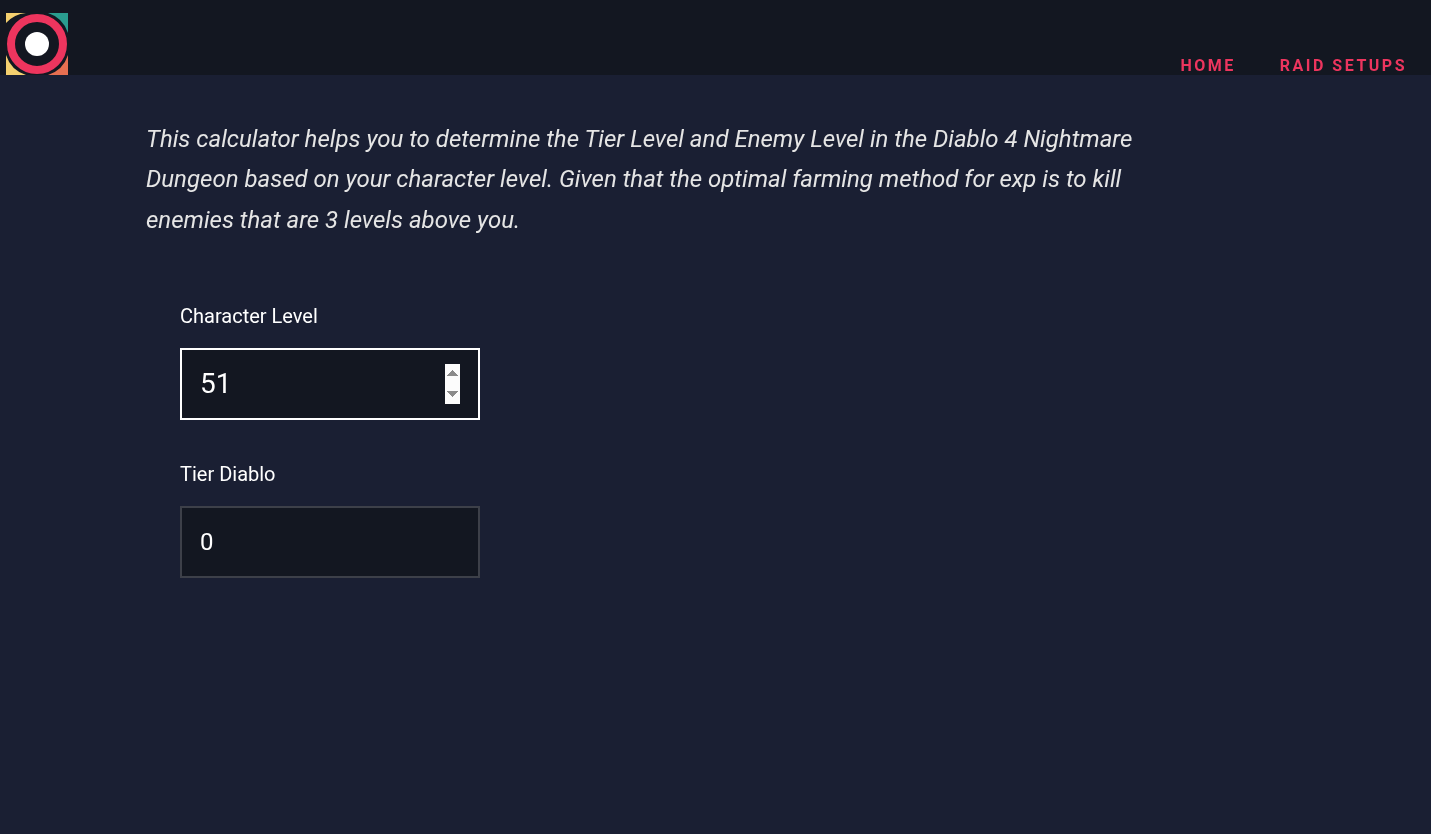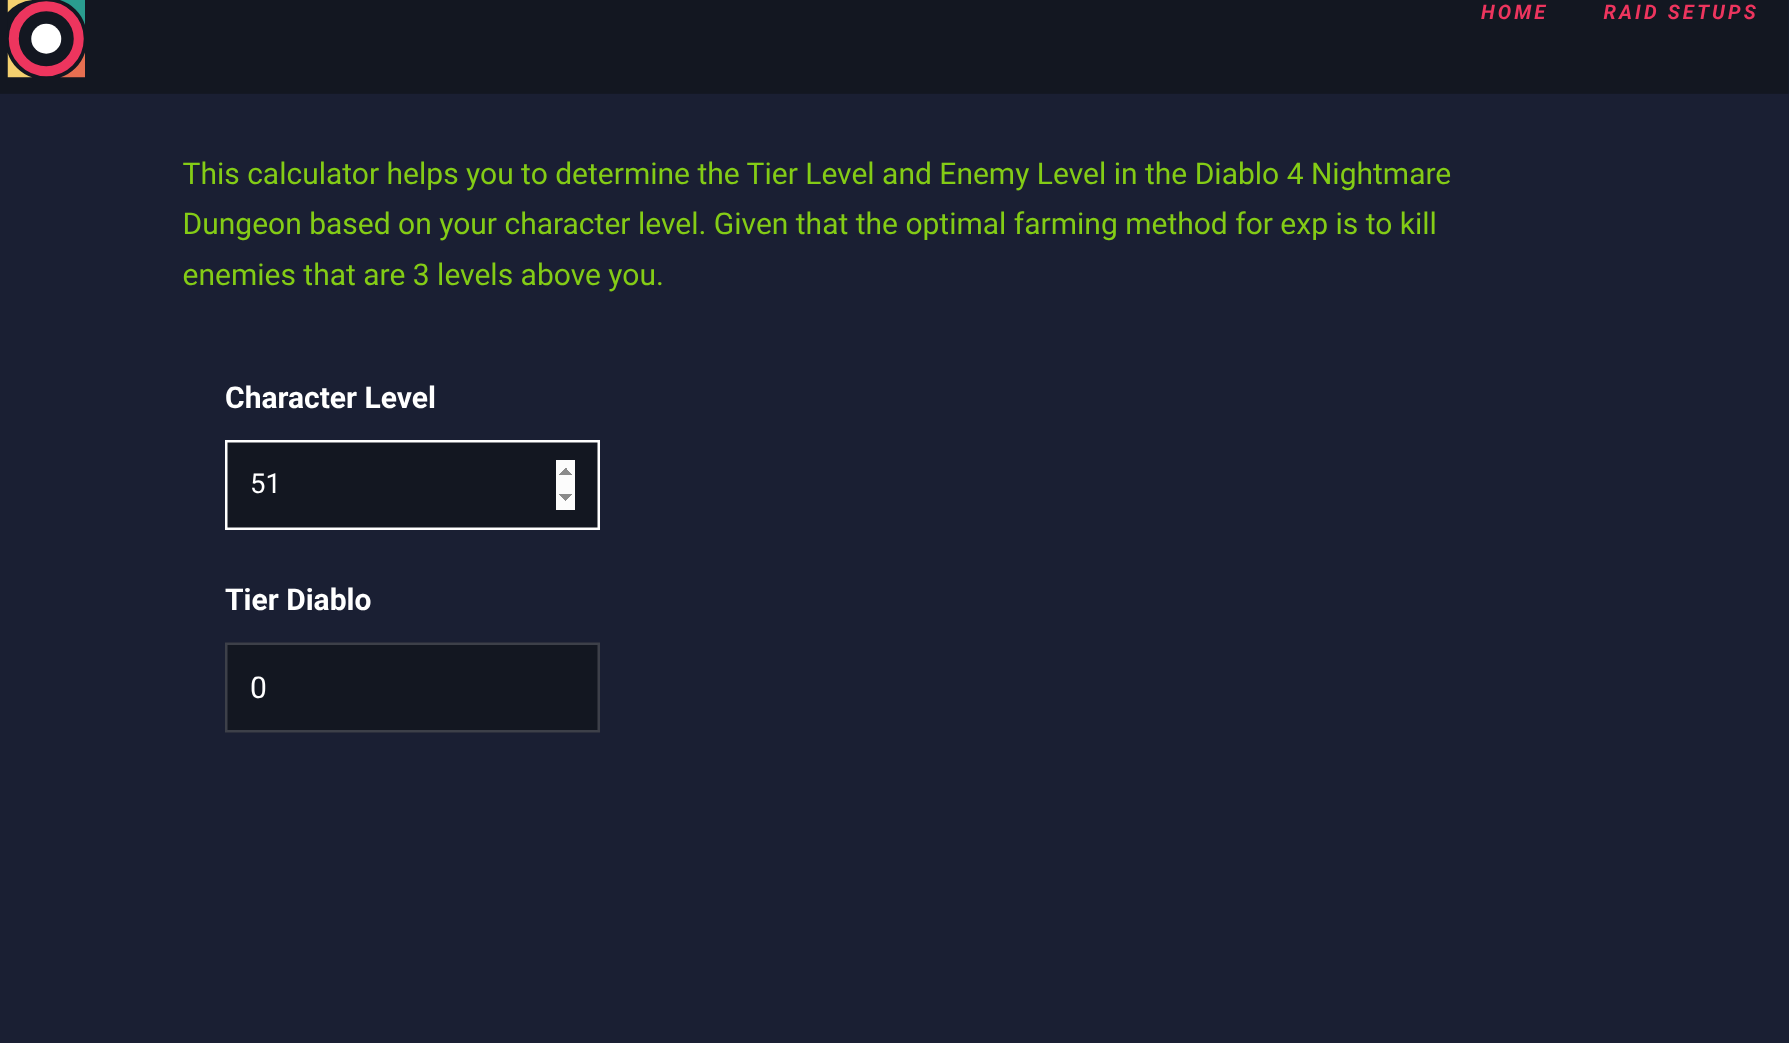--- a/index.html
+++ b/index.html
@@ -11,24 +11,23 @@
       background-color: #1a1f33;
       color: #ffffff;
       font-family: -apple-system, BlinkMacSystemFont, "Segoe UI", Roboto, sans-serif;
       min-height: 834px;
       width: 1431px;
     }
     header {
       background-color: #131721;
       height: 75px;
       display: flex;
-      align-items: flex-start;
+      align-items: flex-end;
       justify-content: space-between;
       padding: 0 24px 0 6px;
-      font-style: italic;
     }
     .logo {
       width: 62px;
       height: 62px;
     }
     nav {
       display: flex;
       gap: 44px;
     }
     nav a {
@@ -39,53 +38,54 @@
       letter-spacing: 2.5px;
     }
     main {
       padding: 44px 146px 0 146px;
     }
     .description {
       font-size: 24px;
       line-height: 1.68;
       margin-bottom: 64px;
       max-width: 1060px;
-      color: #84cc16;
+      color: #e5e5e5;
+      font-style: italic;
     }
     .form-section {
       padding-left: 34px;
     }
     .form-group {
       margin-bottom: 42px;
     }
     .form-label {
       display: block;
-      font-size: 24px;
-      font-weight: 700;
+      font-size: 20px;
+      font-weight: 400;
       margin-bottom: 20px;
       color: #ffffff;
     }
     .input-box {
       width: 300px;
       height: 72px;
       background-color: #131721;
       border: 2px solid rgba(255,255,255,0.18);
       color: #ffffff;
       font-size: 24px;
       padding: 0 18px;
       display: flex;
       align-items: center;
     }
     input[type="number"] {
       width: 300px;
       height: 72px;
       background-color: #131721;
       border: 2px solid #ffffff;
       color: #ffffff;
-      font-size: 22px;
+      font-size: 28px;
       padding: 0 18px;
       outline: none;
       font-family: inherit;
     }
     input[type="number"]::-webkit-inner-spin-button {
       opacity: 1;
       height: 40px;
     }
   </style>
 </head>

